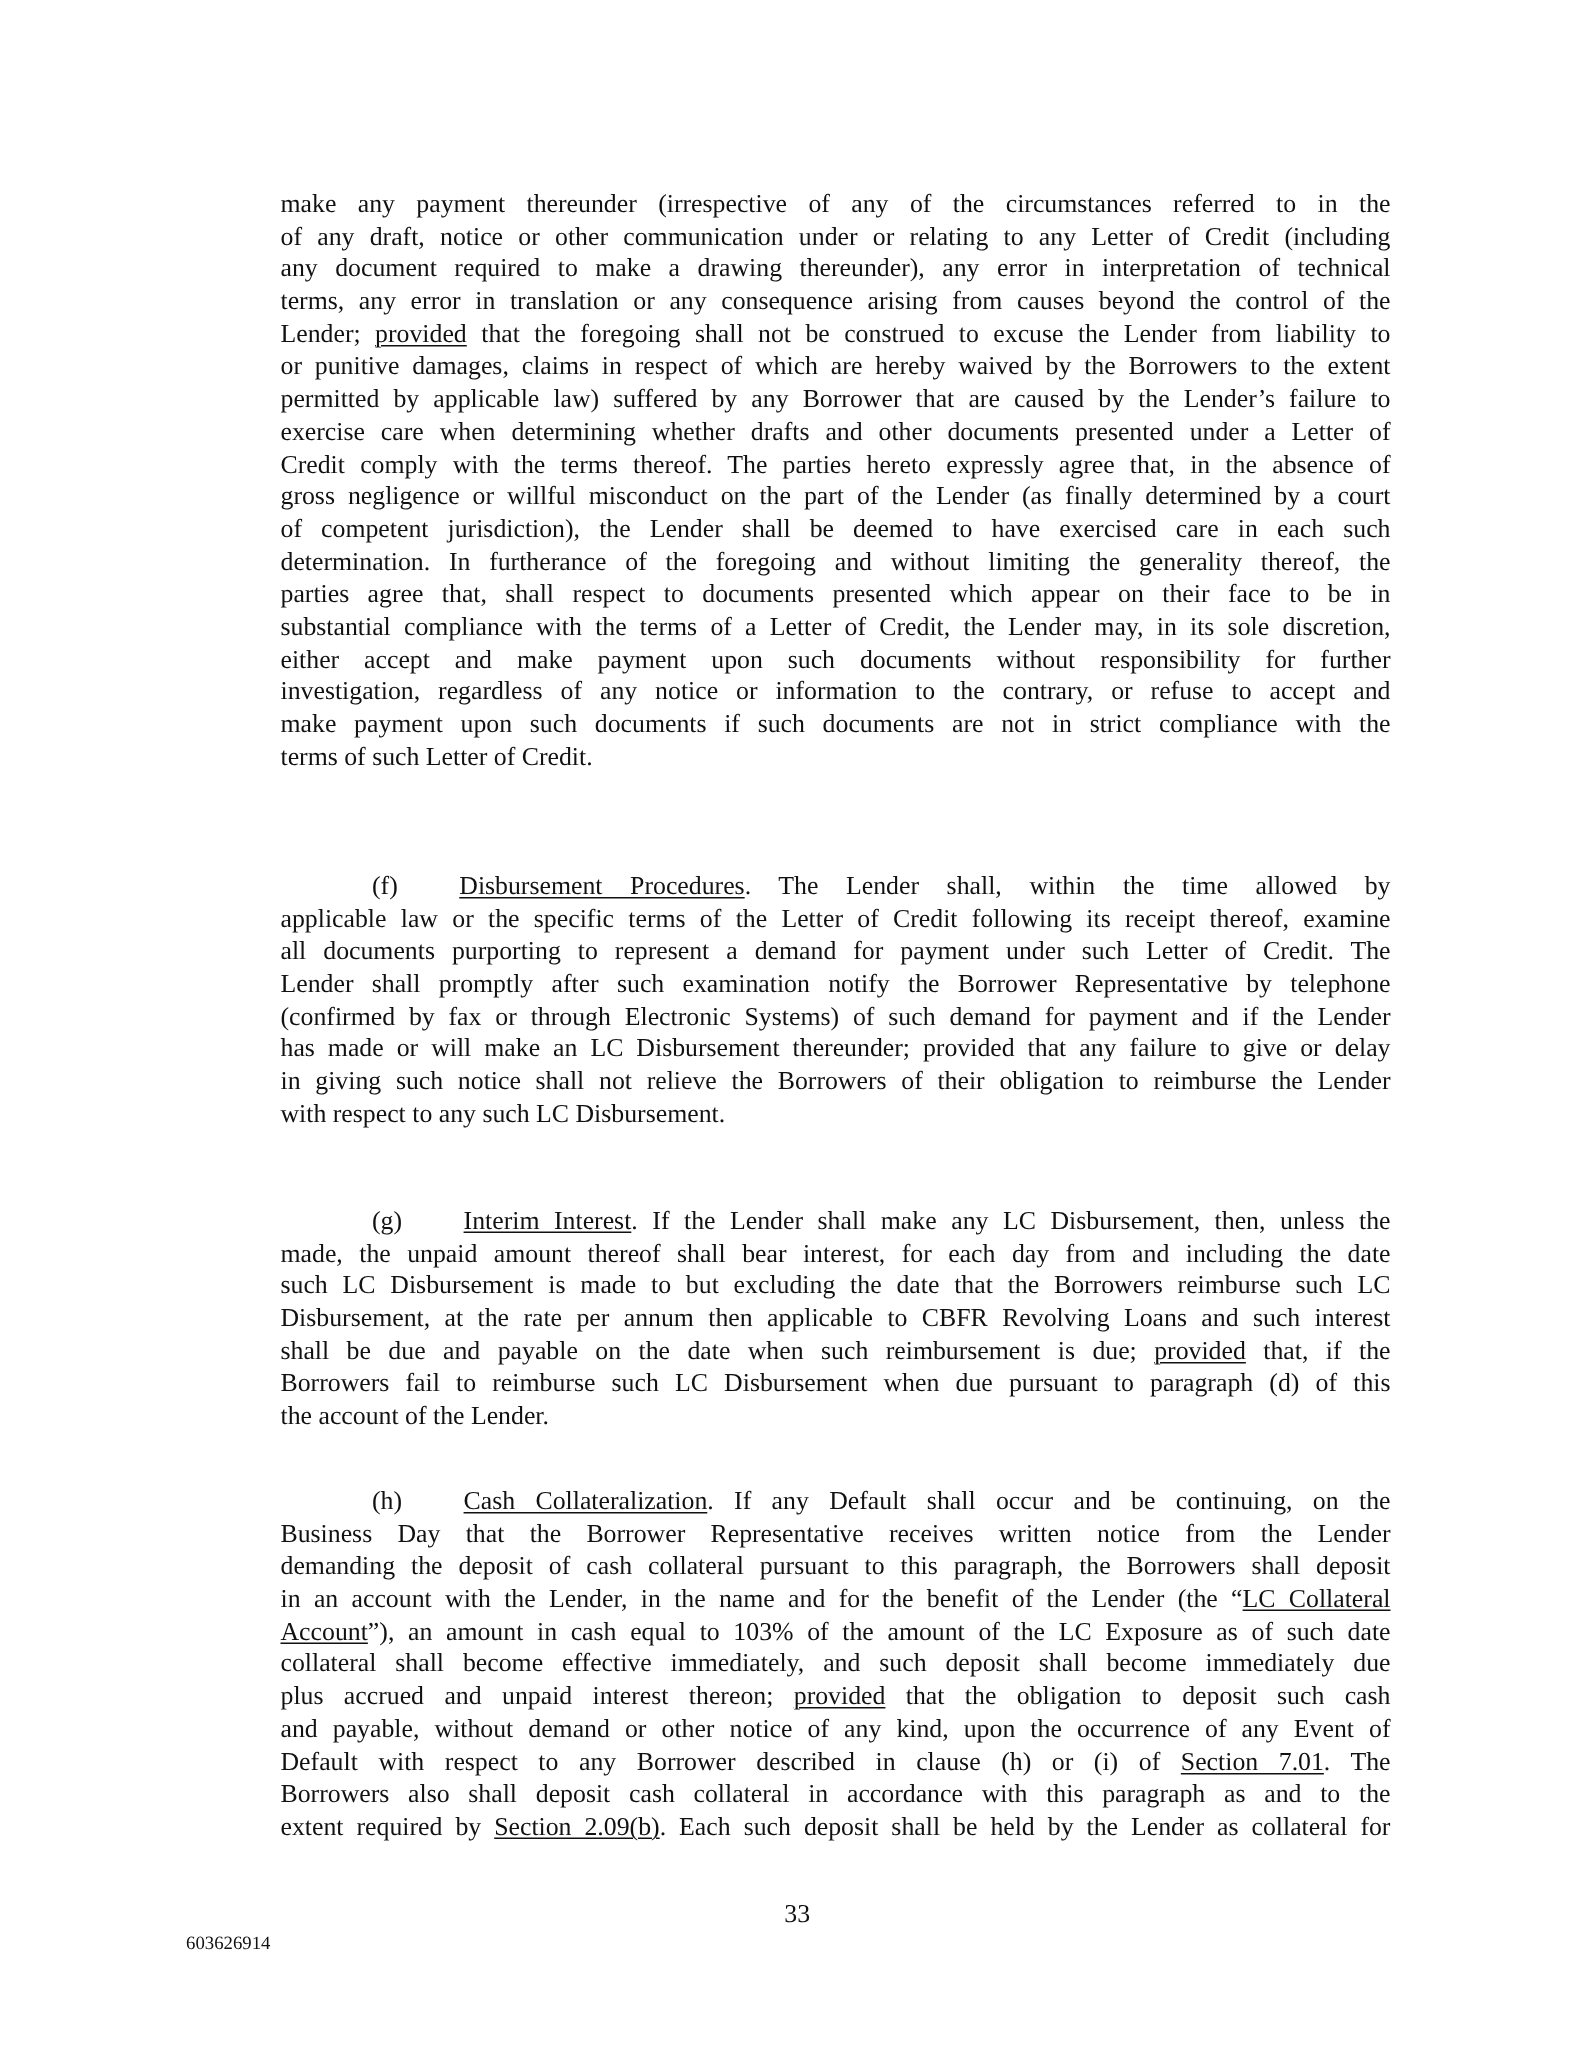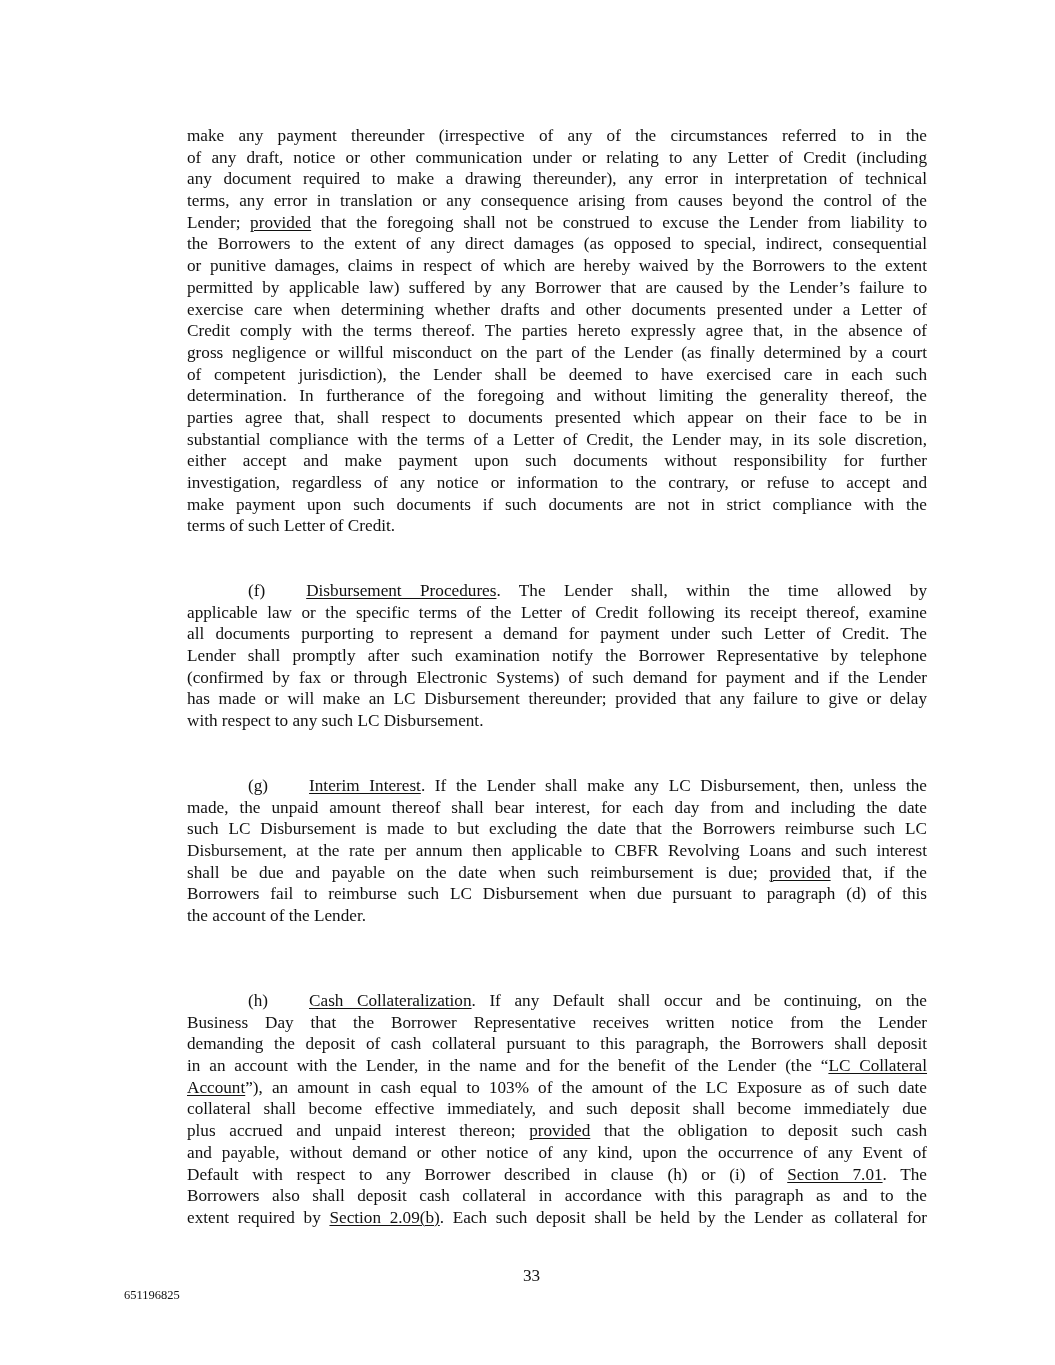--- a/index.html
+++ b/index.html
@@ -50,21 +50,21 @@
       text-decoration: underline;
       text-underline-offset: 2px;
       text-decoration-thickness: 1px;
     }
     .tab {
       display: inline-block;
       width: 41px;
     }
     #p1 { top: 125px; }
     #pf { top: 580px; }
-    #pg { top: 775px; }
+    #pg { top: 803px; }
     #ph { top: 990px; }
     .page-number {
       position: absolute;
       left: 0;
       width: 1063px;
       top: 1266px;
       text-align: center;
       font-size: 17.2px;
     }
     .doc-id {
@@ -78,21 +78,20 @@
 <body>
 
 <div class="page">
 
   <div class="body-text para" id="p1">
       <span class="line"><span>make any payment thereunder (irrespective of any of the circumstances referred to in the</span></span>
       <span class="line"><span>of any draft, notice or other communication under or relating to any Letter of Credit (including</span></span>
       <span class="line"><span>any document required to make a drawing thereunder), any error in interpretation of technical</span></span>
       <span class="line"><span>terms, any error in translation or any consequence arising from causes beyond the control of the</span></span>
       <span class="line"><span>Lender; </span><span class="u">provided</span><span> that the foregoing shall not be construed to excuse the Lender from liability to</span></span>
-      <span class="line"><span>the Borrowers to the extent of any direct damages (as opposed to special, indirect, consequential</span></span>
       <span class="line"><span>or punitive damages, claims in respect of which are hereby waived by the Borrowers to the extent</span></span>
       <span class="line"><span>permitted by applicable law) suffered by any Borrower that are caused by the Lender’s failure to</span></span>
       <span class="line"><span>exercise care when determining whether drafts and other documents presented under a Letter of</span></span>
       <span class="line"><span>Credit comply with the terms thereof.  The parties hereto expressly agree that, in the absence of</span></span>
       <span class="line"><span>gross negligence or willful misconduct on the part of the Lender (as finally determined by a court</span></span>
       <span class="line"><span>of competent jurisdiction), the Lender shall be deemed to have exercised care in each such</span></span>
       <span class="line"><span>determination.  In furtherance of the foregoing and without limiting the generality thereof, the</span></span>
       <span class="line"><span>parties agree that, shall respect to documents presented which appear on their face to be in</span></span>
       <span class="line"><span>substantial compliance with the terms of a Letter of Credit, the Lender may, in its sole discretion,</span></span>
       <span class="line"><span>either accept and make payment upon such documents without responsibility for further</span></span>
@@ -101,20 +100,21 @@
       <span class="line last"><span>terms of such Letter of Credit.</span></span>
     </div>
 
   <div class="body-text para" id="pf">
     <span class="line indent"><span>(f)</span><span class="tab"></span><span class="u">Disbursement Procedures</span><span>.  The Lender shall, within the time allowed by</span></span>
   <span class="line"><span>applicable law or the specific terms of the Letter of Credit following its receipt thereof, examine</span></span>
       <span class="line"><span>all documents purporting to represent a demand for payment under such Letter of Credit.  The</span></span>
       <span class="line"><span>Lender shall promptly after such examination notify the Borrower Representative by telephone</span></span>
       <span class="line"><span>(confirmed by fax or through Electronic Systems) of such demand for payment and if the Lender</span></span>
       <span class="line"><span>has made or will make an LC Disbursement thereunder; provided that any failure to give or delay</span></span>
+      <span class="line"><span>in giving such notice shall not relieve the Borrowers of their obligation to reimburse the Lender</span></span>
       <span class="line last"><span>with respect to any such LC Disbursement.</span></span>
     </div>
 
   <div class="body-text para" id="pg">
     <span class="line indent"><span>(g)</span><span class="tab"></span><span class="u">Interim Interest</span><span>.  If the Lender shall make any LC Disbursement, then, unless the</span></span>
       <span class="line"><span>made, the unpaid amount thereof shall bear interest, for each day from and including the date</span></span>
       <span class="line"><span>such LC Disbursement is made to but excluding the date that the Borrowers reimburse such LC</span></span>
       <span class="line"><span>Disbursement, at the rate per annum then applicable to CBFR Revolving Loans and such interest</span></span>
       <span class="line"><span>shall be due and payable on the date when such reimbursement is due; </span><span class="u">provided</span><span> that, if the</span></span>
       <span class="line"><span>Borrowers fail to reimburse such LC Disbursement when due pursuant to paragraph (d) of this</span></span>
@@ -129,14 +129,14 @@
       <span class="line"><span class="u">Account</span><span>”), an amount in cash equal to 103% of the amount of the LC Exposure as of such date</span></span>
       <span class="line"><span>collateral shall become effective immediately, and such deposit shall become immediately due</span></span>
       <span class="line"><span>plus accrued and unpaid interest thereon; </span><span class="u">provided</span><span> that the obligation to deposit such cash</span></span>
       <span class="line"><span>and payable, without demand or other notice of any kind, upon the occurrence of any Event of</span></span>
       <span class="line"><span>Default with respect to any Borrower described in clause (h) or (i) of </span><span class="u">Section 7.01</span><span>.   The</span></span>
       <span class="line"><span>Borrowers also shall deposit cash collateral in accordance with this paragraph as and to the</span></span>
       <span class="line"><span>extent required by </span><span class="u">Section 2.09(b)</span><span>. Each such deposit shall be held by the Lender as collateral for</span></span>
     </div>
 
   <div class="page-number">33</div>
-  <div class="doc-id">651196825</div>
+  <div class="doc-id">603626914</div>
 </div>
 
 </body></html>

